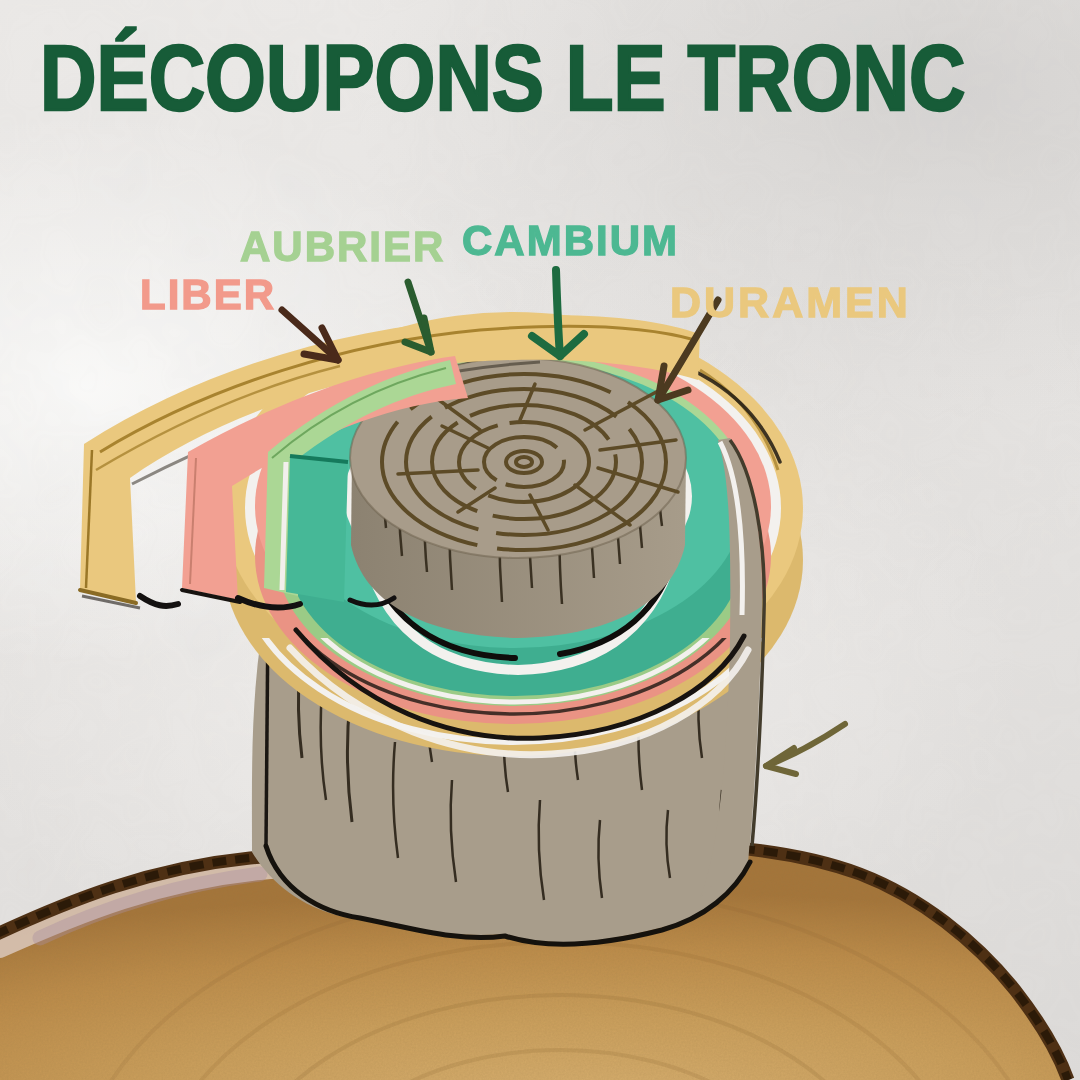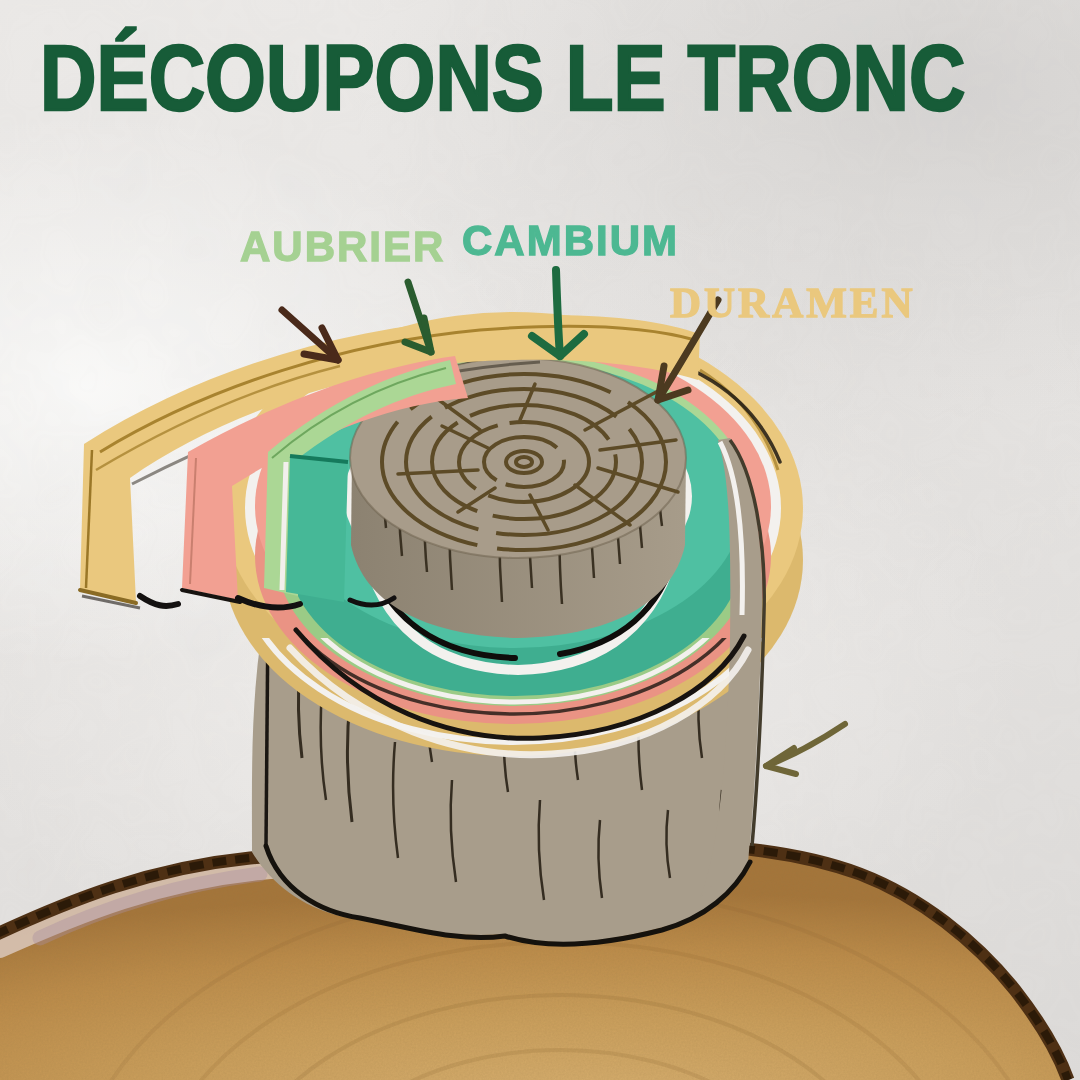--- a/index.html
+++ b/index.html
@@ -229,15 +229,16 @@
       <path d="M 845,724 C 818,742 792,756 766,766"></path>
       <path d="M 766,766 L 794,748 M 766,766 L 796,774"></path>
     </g>
   </g>
 </svg>
 
 <h1 class="page-title" style="color: rgb(23, 92, 56);">DÉCOUPONS LE TRONC</h1>
 
 <div class="label label-cambium" style="color: rgb(165, 209, 146);">AUBRIER</div>
 <div class="label label-aubrier" style="color: rgb(77, 184, 146);">CAMBIUM</div>
-<div class="label label-duramen" style="color: rgb(234, 200, 126); font-family: Liberation Serif, serif;">DURAMEN</div>
+<div class="label label-liber" style="color: rgb(242, 154, 139);">LIBER</div>
+<div class="label label-duramen" style="color: rgb(234, 200, 126);">DURAMEN</div>
 
 </div>
 
 </body></html>

